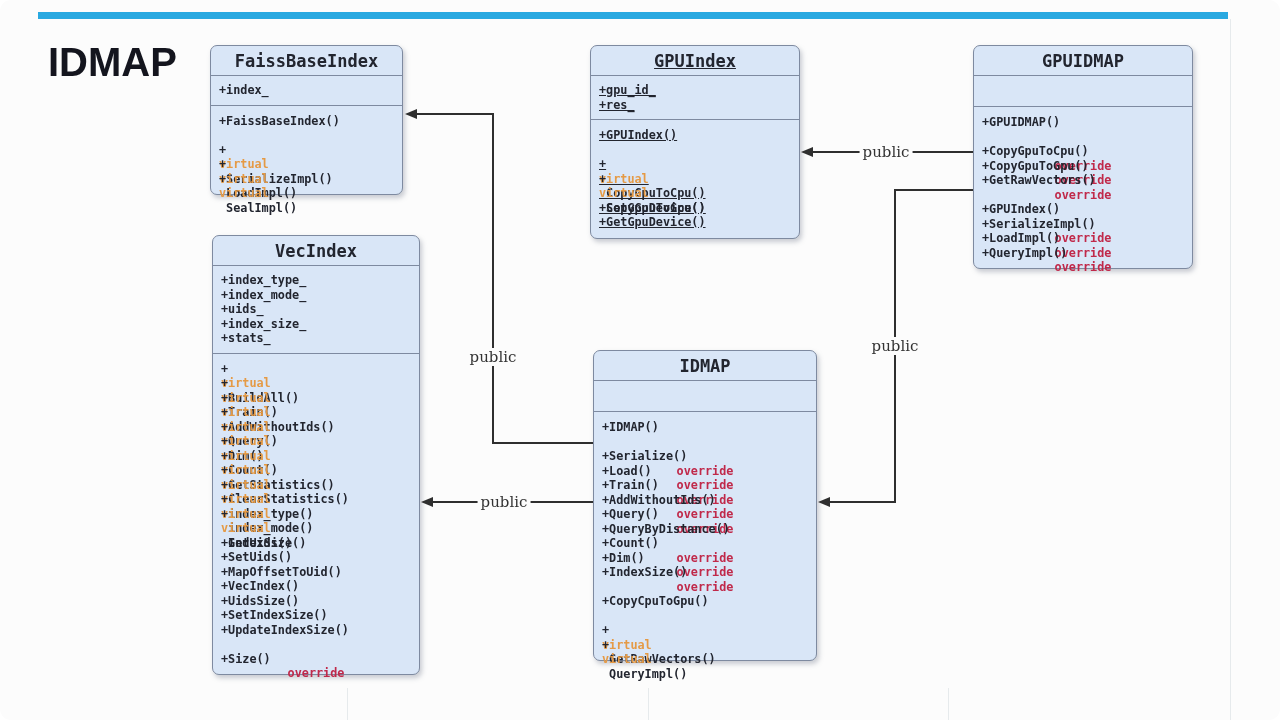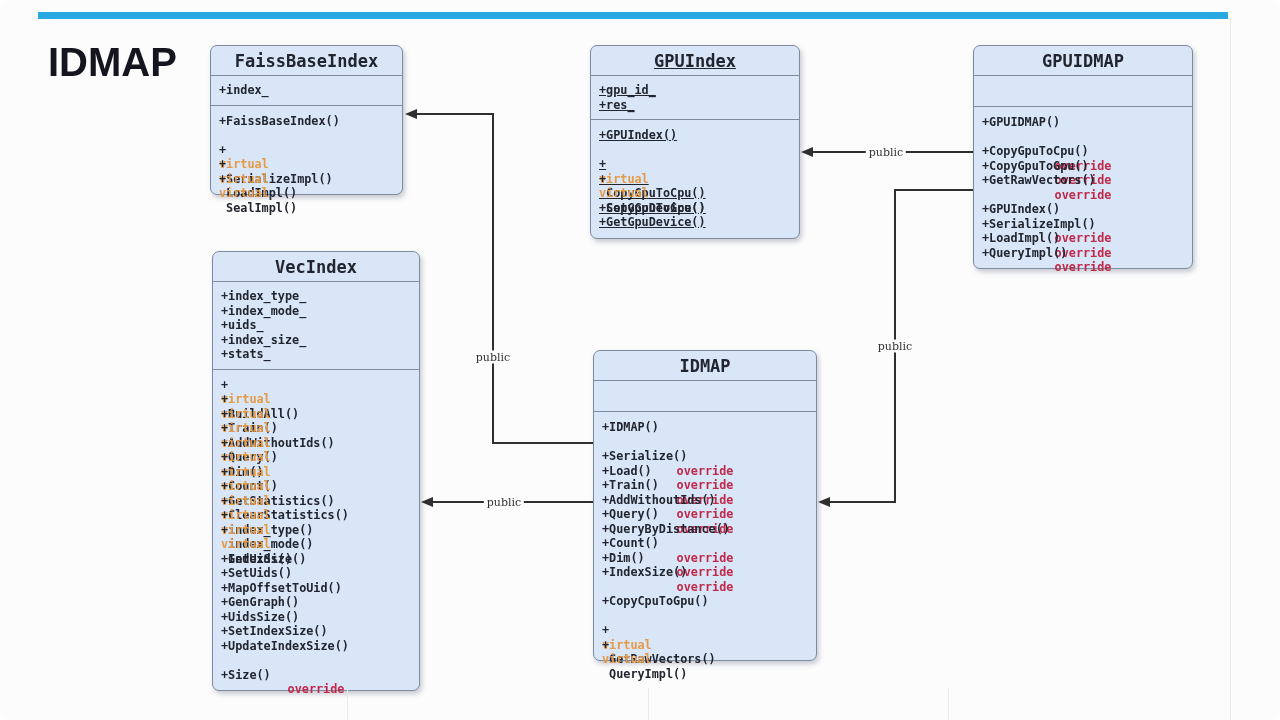--- a/index.html
+++ b/index.html
@@ -24,21 +24,21 @@
   .uml-attrs.empty{min-height:16px;}
   .uml-methods{padding:8px 8px;}
   .uml-line{font-size:11.8px;font-weight:bold;line-height:14.5px;height:14.5px;white-space:pre;}
   .uml-line.blank{height:14.5px;}
   .kw{color:var(--virtual-keyword);}
   .ov{color:var(--override-keyword);text-align:center;}
   .seg{position:absolute;background:var(--connector);}
   .arrow{position:absolute;width:0;height:0;border-top:5px solid transparent;
       border-bottom:5px solid transparent;border-right:12px solid var(--connector);}
   .pub-label{position:absolute;transform:translate(-50%,-50%);background:var(--bg);
-      padding:0 3px;font-family:"DejaVu Serif","Liberation Serif",serif;font-size:11px;
+      padding:0 3px;font-family:"DejaVu Serif","Liberation Serif",serif;font-size:15px;
       color:var(--label-text);}
   .grid{position:absolute;background:var(--grid);}
 </style>
 </head>
 <body>
 
 <div class="page">
   <div class="accent-bar"></div>
   <h1 class="page-title">IDMAP</h1>
   <div id="diagram">
@@ -80,21 +80,21 @@
           <div class="uml-line">+CopyGpuToCpu() <div class="ov">override</div></div>
           <div class="uml-line">+CopyGpuToGpu() <div class="ov">override</div></div>
           <div class="uml-line">+GetRawVectors() <div class="ov">override</div></div>
           <div class="uml-line blank"></div>
           <div class="uml-line">+GPUIndex()</div>
           <div class="uml-line">+SerializeImpl() <div class="ov">override</div></div>
           <div class="uml-line">+LoadImpl() <div class="ov">override</div></div>
           <div class="uml-line">+QueryImpl() <div class="ov">override</div></div>
         </div>
       </div>
-      <div class="uml-class" style="left: 212px; top: 235px; width: 208px; margin-top: 16px;">
+      <div class="uml-class" style="left: 212px; top: 235px; width: 208px;">
         <div class="uml-title">VecIndex</div>
         <div class="uml-attrs">
           <div class="uml-line">+index_type_</div>
           <div class="uml-line">+index_mode_</div>
           <div class="uml-line">+uids_</div>
           <div class="uml-line">+index_size_</div>
           <div class="uml-line">+stats_</div>
         </div>
         <div class="uml-methods">
           <div class="uml-line">+<div class="kw">virtual</div> BuildAll()</div>
@@ -105,21 +105,21 @@
           <div class="uml-line">+<div class="kw">virtual</div> Count()</div>
           <div class="uml-line">+<div class="kw">virtual</div> GetStatistics()</div>
           <div class="uml-line">+<div class="kw">virtual</div> ClearStatistics()</div>
           <div class="uml-line">+<div class="kw">virtual</div> index_type()</div>
           <div class="uml-line">+<div class="kw">virtual</div> index_mode()</div>
           <div class="uml-line">+<div class="kw">virtual</div> IndexSize()</div>
           <div class="uml-line blank"></div>
           <div class="uml-line">+GetUids()</div>
           <div class="uml-line">+SetUids()</div>
           <div class="uml-line">+MapOffsetToUid()</div>
-          <div class="uml-line">+GenGraph()</div>
+          <div class="uml-line">+VecIndex()</div>
           <div class="uml-line">+UidsSize()</div>
           <div class="uml-line">+SetIndexSize()</div>
           <div class="uml-line">+UpdateIndexSize()</div>
           <div class="uml-line blank"></div>
           <div class="uml-line">+Size() <div class="ov">override</div></div>
         </div>
       </div>
       <div class="uml-class" style="left: 593px; top: 350px; width: 224px;">
         <div class="uml-title">IDMAP</div>
         <div class="uml-attrs empty"></div>

